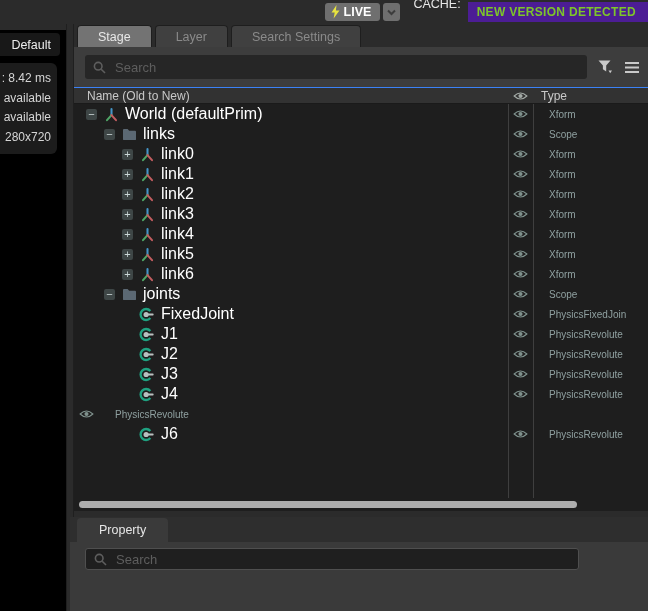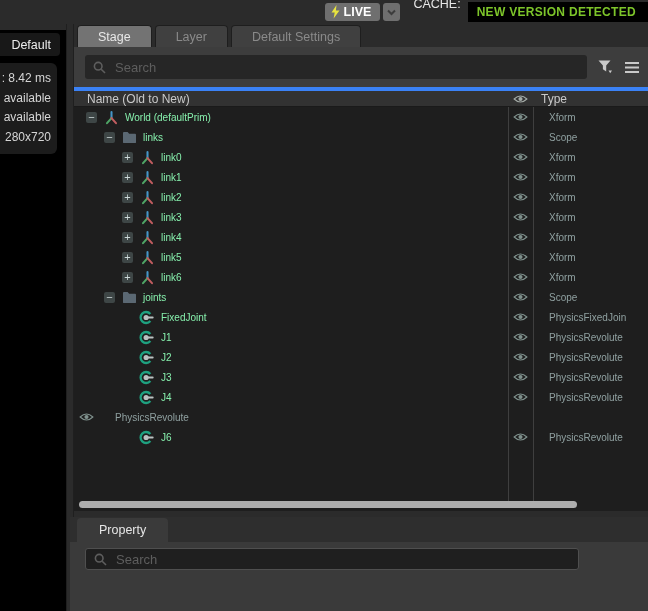--- a/index.html
+++ b/index.html
@@ -12,21 +12,21 @@
 
   
   .topbar { position:absolute; left:0; top:0; width:648px; height:24px;
     display:flex; align-items:center; justify-content:flex-end; }
   .live-btn { height:18px; background:#6f6f6f; border-radius:3px;
     display:flex; align-items:center; gap:4px; padding:0 9px 0 6px;
     color:#ffffff; font-size:12.5px; font-weight:700; cursor:default; }
   .live-caret { width:17px; height:18px; background:#6f6f6f; border-radius:3px;
     margin-left:3px; display:flex; align-items:center; justify-content:center; }
   .cache-label { color:#e6e6e6; font-size:12.5px; margin:0 7px 16px 13px; }
-  .cache-status { height:20px; background:#000000; color:#7dc52a;
+  .cache-status { height:20px; background:#4c1d95; color:#7dc52a;
     font-size:12px; font-weight:700; letter-spacing:.3px;
     display:flex; align-items:center; padding:0 12px 0 9px; }
 
   
   .viewport { position:absolute; left:0; top:30px; width:66px; height:581px; background:#000; }
   .default-tab { position:absolute; left:-12px; top:3px; width:72px; height:23px;
     background:#181818; border-radius:0 4px 4px 4px; color:#ececec; font-size:12.5px;
     display:flex; align-items:center; justify-content:flex-end; padding-right:9px; }
   .stats-panel { position:absolute; left:-18px; top:33px; width:75px;
     background:rgba(30,30,30,.95); border-radius:6px; padding:6px 6px 7px 0; }
@@ -47,37 +47,37 @@
   .search-strip { height:40px; background:#3d3d3d; display:flex; align-items:center;
     gap:9px; padding:0 7px 0 11px; }
   .search-box { flex:1; height:24px; background:#262626; border-radius:3px;
     display:flex; align-items:center; gap:7px; padding:0 8px; }
   .search-box input { flex:1; background:transparent; border:none; outline:none;
     color:#cfcfcf; font-size:13px; min-width:0; }
   .search-box input::placeholder { color:#5e5e5e; }
   .icon-btn { width:18px; height:18px; display:flex; align-items:center;
     justify-content:center; flex:none; }
 
-  .tree-wrap { position:relative; height:424px; border-top:4px solid #3b82f6; background:#1e1e1e; }
+  .tree-wrap { position:relative; height:424px; border-top:1px solid #3b82f6; background:#1e1e1e; }
   .grid-header { height:16px; background:#323232; display:flex; align-items:center;
     font-size:12px; color:#c9c9c9; border-bottom:1px solid #1a1a1a; }
   .h-name { width:434px; padding-left:13px; white-space:nowrap; overflow:hidden; }
   .h-eye { width:25px; display:flex; justify-content:center; }
   .h-type { flex:1; padding-left:8px; }
   .tree-body { position:relative; height:407px; overflow:hidden; }
   .v-sep { position:absolute; top:0; bottom:13px; width:1px; background:#3f3f3f; }
   .v-sep.s1 { left:434px; } .v-sep.s2 { left:459px; }
 
   .tree-row { height:20px; display:flex; align-items:center; }
   .cell-name { width:434px; display:flex; align-items:center; gap:6px; overflow:hidden; }
   .expander { width:11px; height:11px; background:#3e4646; border-radius:2px;
     color:#ccd8d8; font-size:11px; line-height:10px; text-align:center; flex:none; }
   .node-icon { width:16px; height:16px; flex:none; display:flex;
     align-items:center; justify-content:center; }
-  .row-label { color:#86efac; font-size:10px; white-space:nowrap; }
+  .row-label { color:#ffffff; font-size:16px; white-space:nowrap; }
   .cell-eye { width:25px; display:flex; justify-content:center; flex:none; }
   .cell-type { flex:1; padding-left:16px; color:#8fa0a0; font-size:10px;
     white-space:nowrap; overflow:hidden; }
 
   .hscrollbar { position:absolute; left:5px; bottom:3px; width:498px; height:7px;
     background:#adadad; border-radius:3.5px; }
 
   
   .property-panel { position:absolute; left:70px; top:517px; width:578px; height:94px;
     background:#2e2e2e; }
@@ -126,21 +126,21 @@
     <div class="stat-line">280x720</div>
   </div>
 </div>
 
 <div class="divider-strip"></div>
 
 <div class="stage-panel">
   <div class="tab-row">
     <div class="tab active">Stage</div>
     <div class="tab">Layer</div>
-    <div class="tab">Default Settings</div>
+    <div class="tab">Search Settings</div>
   </div>
 
   <div class="search-strip">
     <div class="search-box">
       <span style="display:flex;">
         <svg width="13" height="13" viewBox="0 0 13 13">
             <circle cx="5.2" cy="5.2" r="3.8" fill="none" stroke="#5e5e5e" stroke-width="1.6"></circle>
             <line x1="8.2" y1="8.2" x2="12" y2="12" stroke="#5e5e5e" stroke-width="1.6"></line>
           </svg>
       </span>

